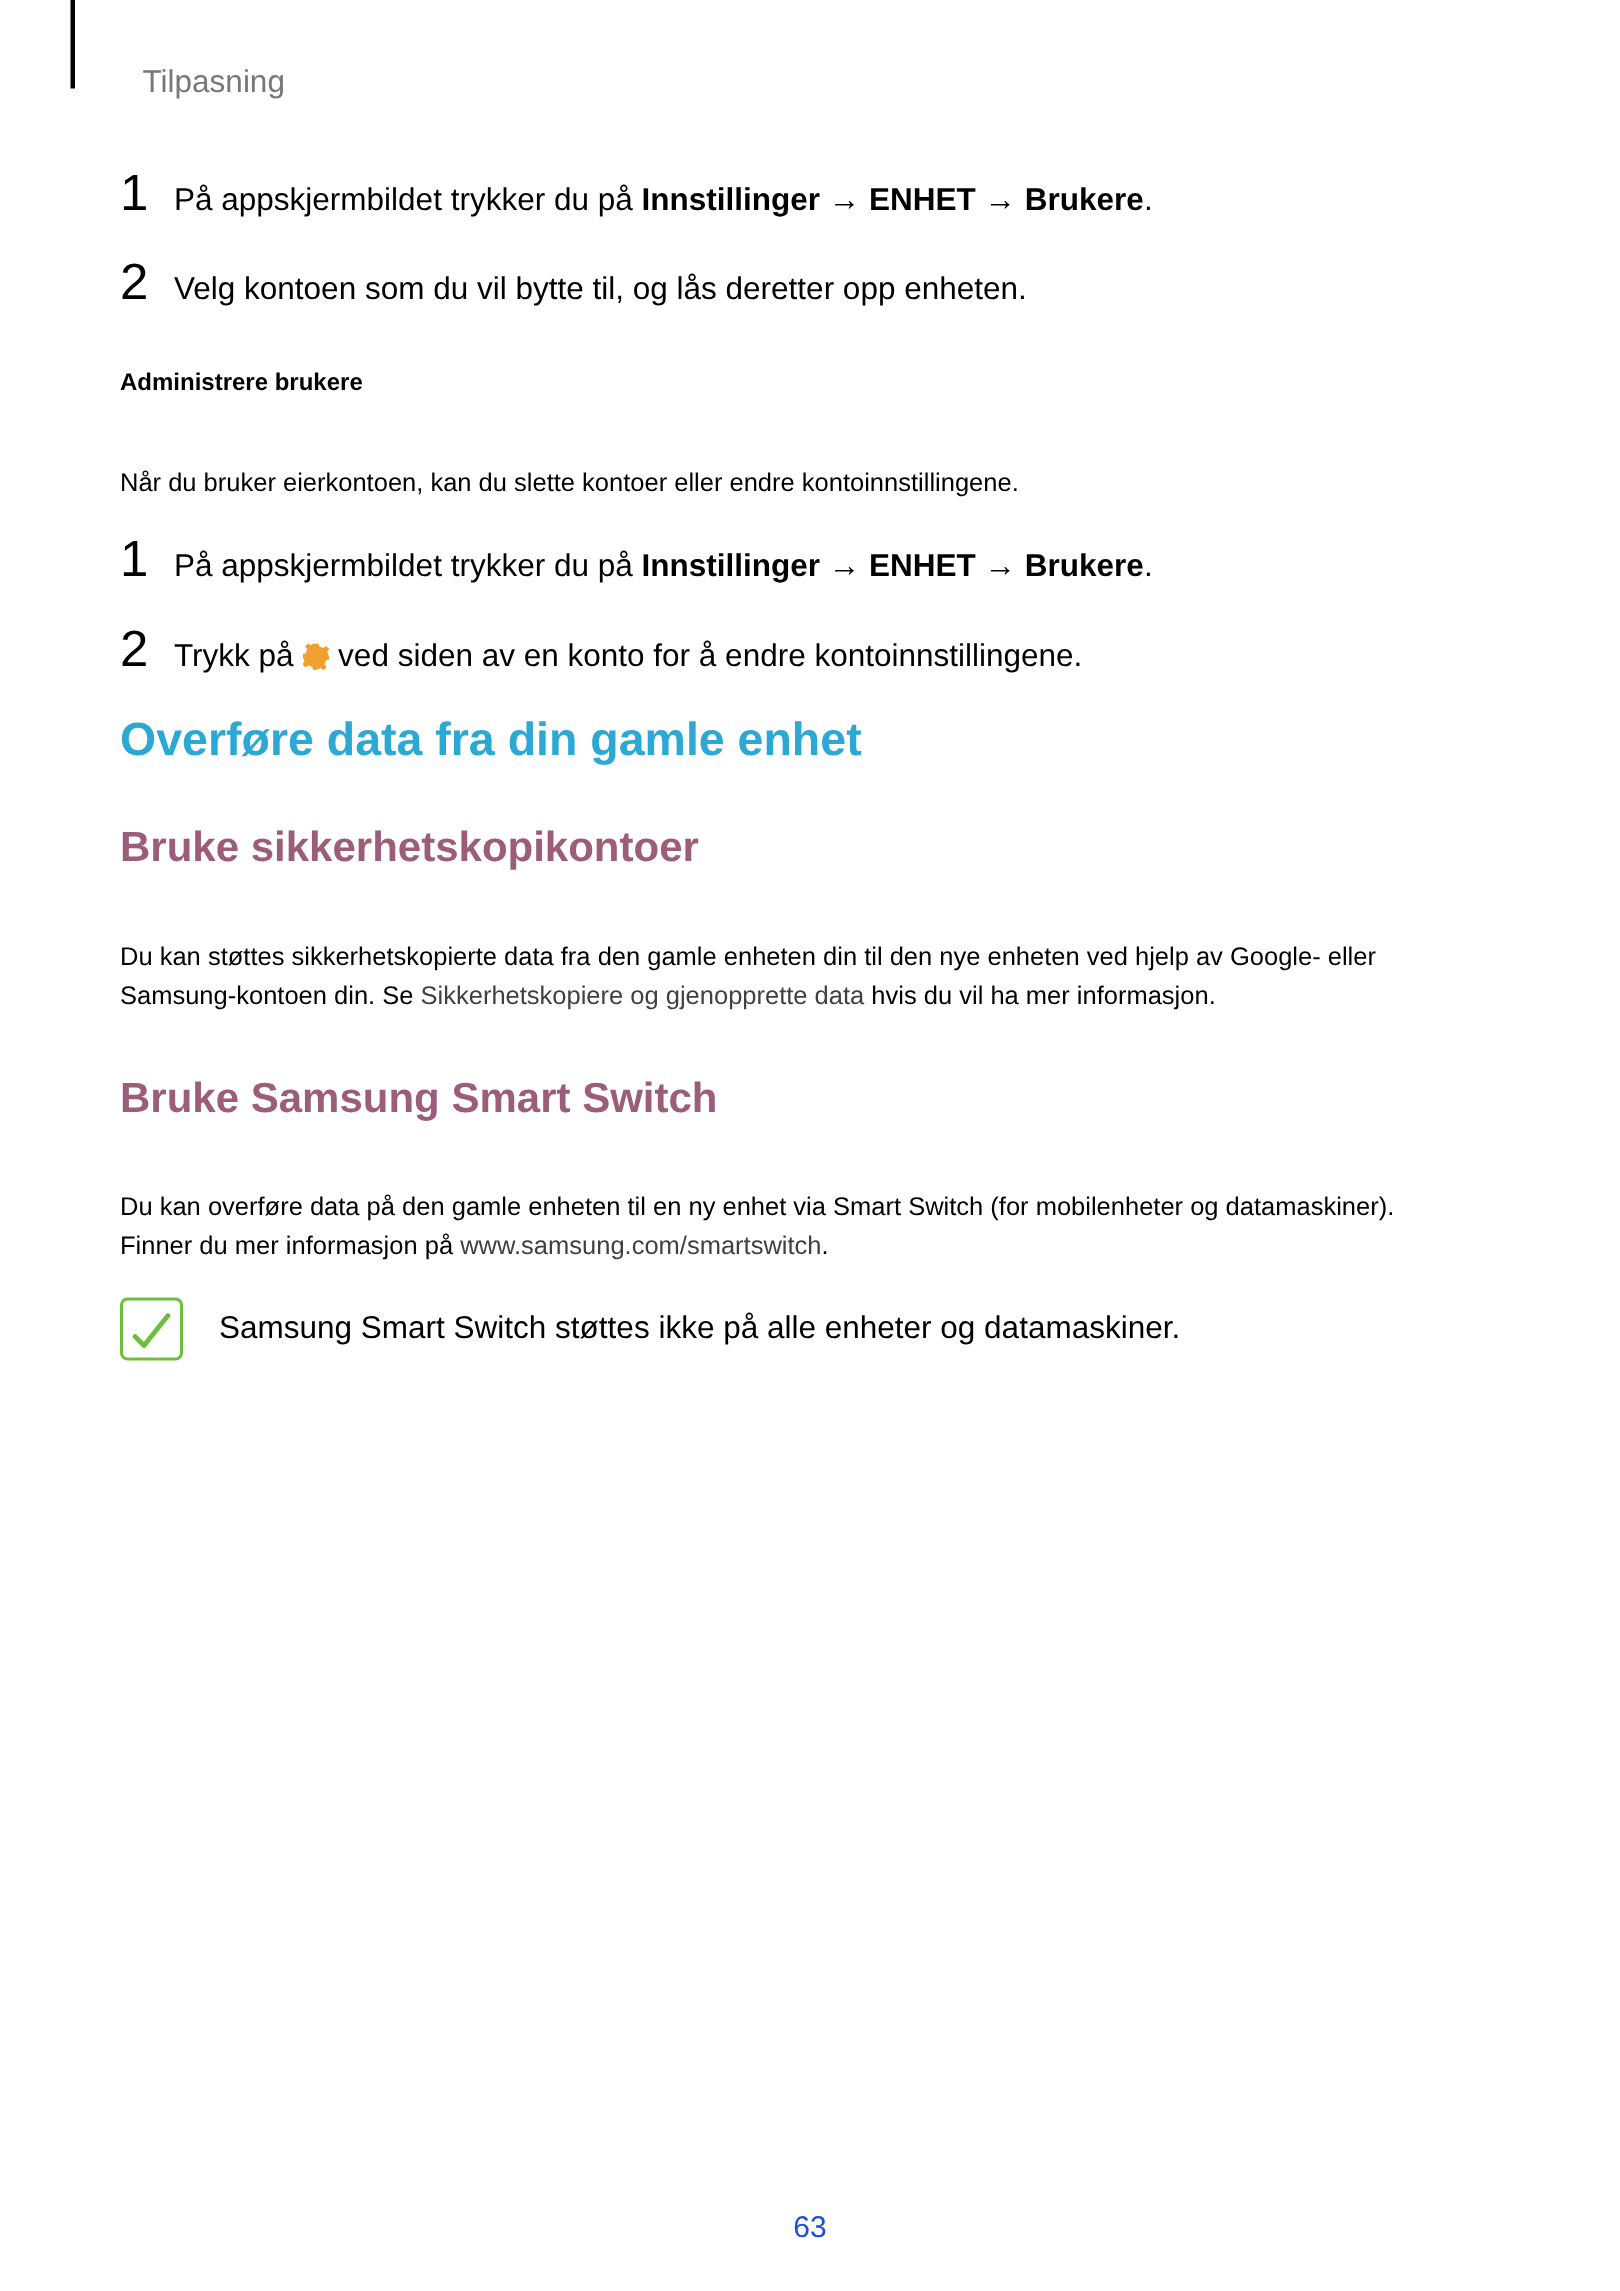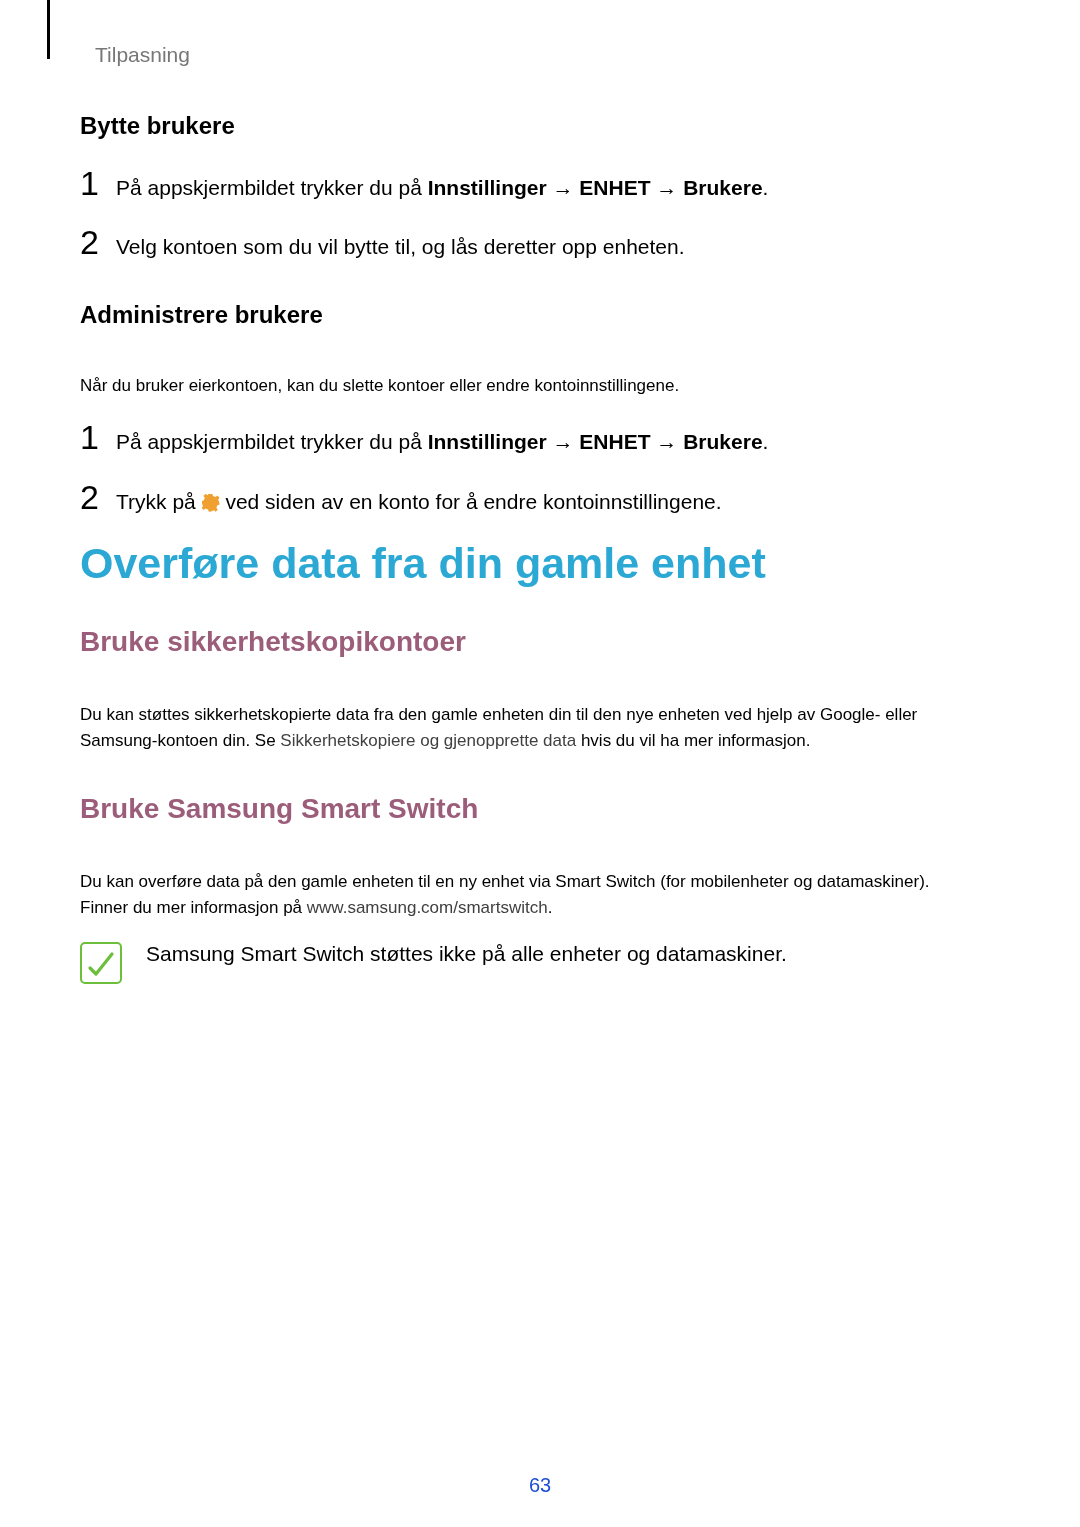--- a/index.html
+++ b/index.html
@@ -52,40 +52,40 @@
       color: #000;
       line-height: 1;
       width: 24px;
       flex-shrink: 0;
     }
     .num-text {
       font-size: 21px;
       line-height: 1.45;
     }
     .heading-small2 {
-      font-size: 24px;
+      font-size: 16px;
       font-weight: 700;
       color: #000;
       margin-top: 38px;
       margin-bottom: 20px;
     }
     .paragraph {
       font-size: 17px;
       line-height: 1.5;
       margin-bottom: 22px;
       margin-top: 44px;
     }
     .indent {
       margin-left: 36px;
       font-size: 21px;
       margin-top: 6px;
       line-height: 1.5;
     }
     .h1 {
-      font-size: 43px;
+      font-size: 31px;
       font-weight: 700;
       color: #2ba8d4;
       margin-bottom: 38px;
     }
     .h2 {
       font-size: 28px;
       font-weight: 700;
       color: #9b5d7a;
       margin-bottom: 18px;
       margin-top: 10px;
@@ -104,21 +104,21 @@
       width: 18px;
       height: 18px;
       background: #f0a030;
       vertical-align: -3px;
       clip-path: polygon(40% 0, 60% 0, 63% 12%, 78% 18%, 88% 10%, 100% 22%, 92% 32%, 98% 47%, 100% 60%, 88% 63%, 82% 78%, 90% 88%, 78% 100%, 68% 92%, 53% 98%, 40% 100%, 37% 88%, 22% 82%, 12% 90%, 0 78%, 8% 68%, 2% 53%, 0 40%, 12% 37%, 18% 22%, 10% 12%, 22% 0, 32% 8%);
       position: relative;
     }
     .note-row {
       display: flex;
       gap: 24px;
-      align-items: flex-start;
+      align-items: center;
       margin-top: 22px;
     }
     .note-icon {
       width: 42px;
       height: 42px;
       border: 2px solid #6bbf3a;
       border-radius: 5px;
       flex-shrink: 0;
       display: flex;
       align-items: center;
@@ -146,21 +146,20 @@
     }
   </style>
 </head>
 <body>
 
 <div class="tab-marker"></div>
 
 <div class="page">
   <div class="section-label">Tilpasning</div>
 
-  <div class="heading-small">Bytte brukere</div>
 
   <div class="numbered-item">
     <div class="num">1</div>
     <div class="num-text">
       <span>På appskjermbildet trykker du på </span><span class="bold">Innstillinger</span><span class="arrow"> → </span><span class="bold">ENHET</span><span class="arrow"> → </span><span class="bold">Brukere</span><span>.</span>
     </div>
   </div>
 
   <div class="numbered-item">
     <div class="num">2</div>

